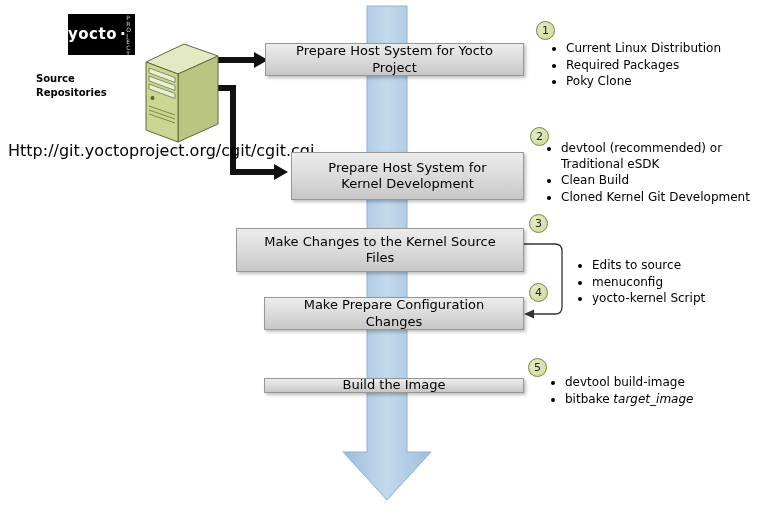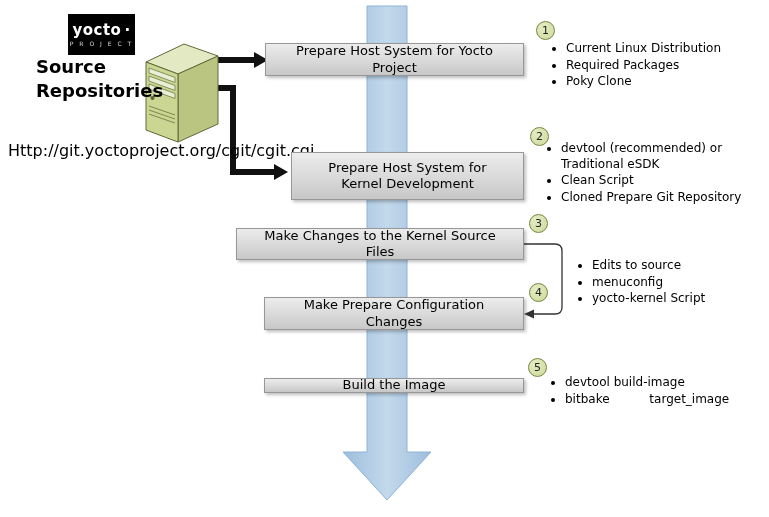--- a/index.html
+++ b/index.html
@@ -29,36 +29,36 @@
   }
 
   ul.bullets{
     position:absolute;z-index:3;margin:0;padding:0 0 0 14px;
     font-size:12px;line-height:1.3;list-style:disc;
   }
   ul.bullets li{margin:0 0 1px 0;}
 
   #logo{
     position:absolute;left:68px;top:14px;width:67px;height:41px;z-index:2;
-    background:#000;color:#fff;display:flex;flex-direction:column;
+    background:#000;color:#fff;display:flex;flex-direction:row;
     align-items:center;justify-content:center;line-height:1;
   }
   #logo .brand{font-size:15px;font-weight:bold;letter-spacing:0.5px;}
   #logo .brand .dot{font-weight:bold;margin-left:3px;}
   #logo .sub{font-size:6px;letter-spacing:2px;color:#ddd;margin-top:3px;}
 
   #source-title{
-    position:absolute;left:36px;top:55px;z-index:2;
-    font-size:18px;font-weight:bold;line-height:1.35;
+    position:absolute;left:36px;top:72px;z-index:2;
+    font-size:10px;font-weight:bold;line-height:1.35;
   }
   #source-url{position:absolute;left:8px;top:141px;z-index:2;font-size:16px;}
 
   #server-icon{position:absolute;left:138px;top:36px;z-index:2;}
 
-  .italic{margin-left:36px;}
+  .italic{font-style:italic;}
 </style>
 </head>
 <body>
 
 <div id="canvas">
 
   <svg id="blue-arrow-layer" class="layer" width="769" height="517" viewBox="0 0 769 517">
     <defs>
       <linearGradient id="blueGrad" x1="0" y1="0" x2="1" y2="0">
         <stop offset="0" stop-color="#9dbedd"></stop>
@@ -120,21 +120,21 @@
   <div id="source-url">Http://git.yoctoproject.org/cgit/cgit.cgi</div>
 
   <div class="step-box" style="left:265px;top:43px;width:259px;height:33px;">
     <span>Prepare Host System for Yocto Project</span>
   </div>
 
   <div class="step-box" style="left:291px;top:152px;width:233px;height:48px;">
     <span>Prepare Host System for Kernel Development</span>
   </div>
 
-  <div class="step-box" style="left:236px;top:228px;width:288px;height:32px;">
+  <div class="step-box" style="left:236px;top:228px;width:288px;height:44px;">
     <span>Make Changes to the Kernel Source Files</span>
   </div>
 
   <div class="step-box" style="left:264px;top:297px;width:260px;height:33px;">
     <span>Make Prepare Configuration Changes</span>
   </div>
 
   <div class="step-box" style="left:264px;top:378px;width:260px;height:15px;">
     <span>Build the Image</span>
   </div>
@@ -156,22 +156,22 @@
     </div>
 
   <ul class="bullets" style="left:552px;top:41px;width:205px;">
     <li>Current Linux Distribution</li>
     <li>Required Packages</li>
     <li>Poky Clone</li>
   </ul>
 
   <ul class="bullets" style="left:547px;top:141px;width:190px;">
     <li>devtool (recommended) or Traditional eSDK</li>
-    <li>Clean Script</li>
-    <li>Cloned Prepare Git Repository</li>
+    <li>Clean Build</li>
+    <li>Cloned Kernel Git Development</li>
   </ul>
 
   <ul class="bullets" style="left:578px;top:258px;width:170px;">
     <li>Edits to source</li>
     <li>menuconfig</li>
     <li>yocto-kernel Script</li>
   </ul>
 
   <ul class="bullets" style="left:551px;top:375px;width:200px;">
     <li>devtool build-image</li>

